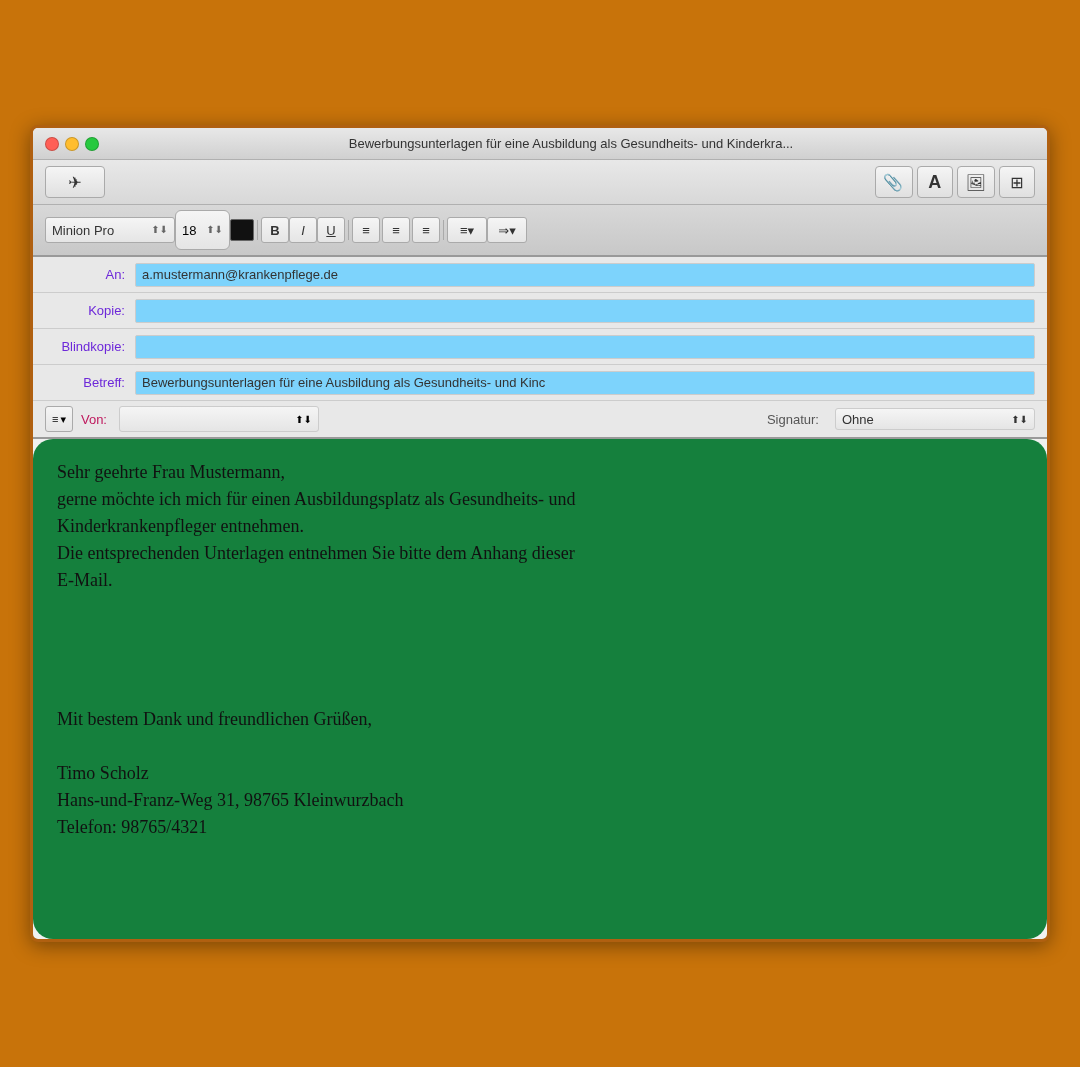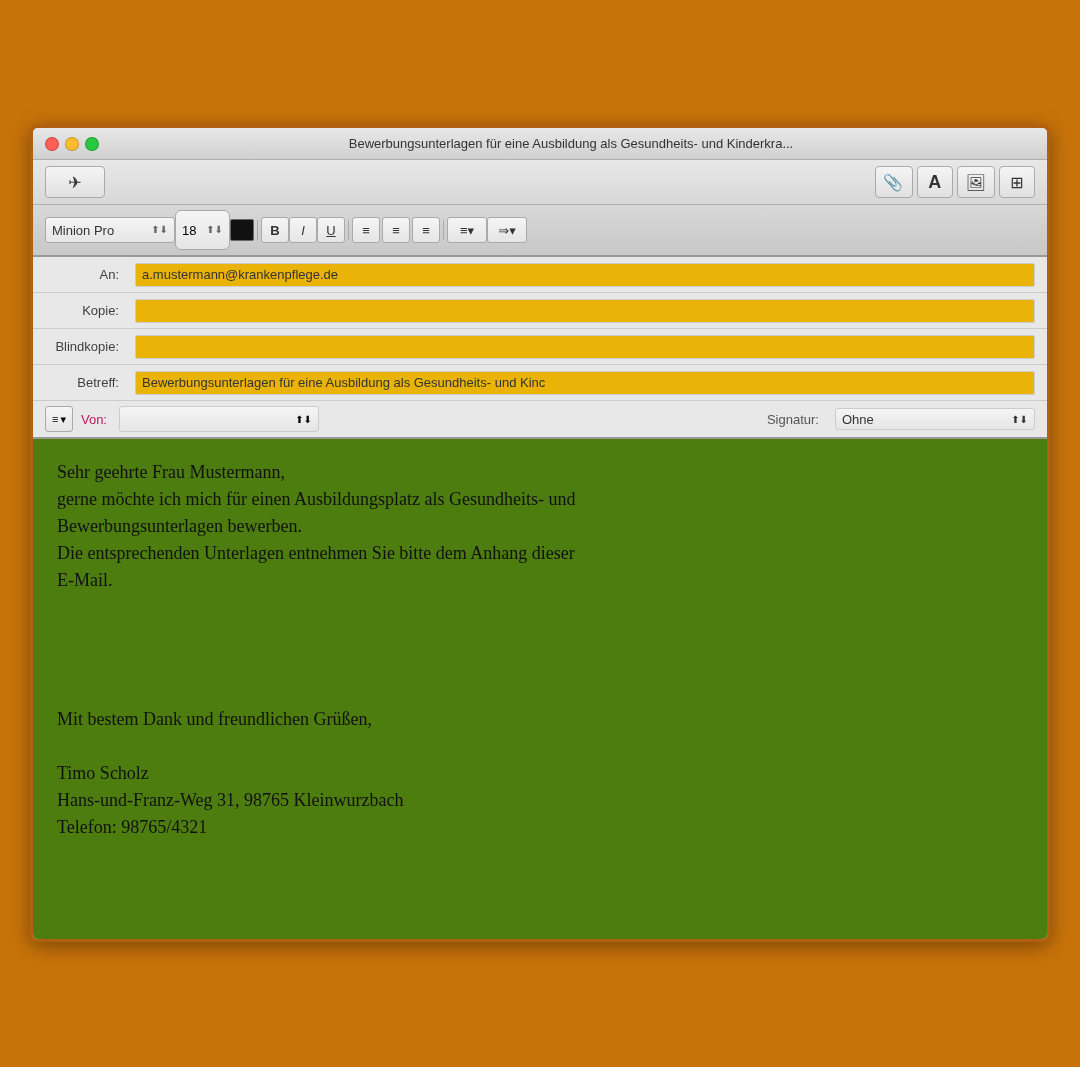--- a/index.html
+++ b/index.html
@@ -197,30 +197,30 @@
       display: flex;
       align-items: center;
       border-bottom: 1px solid #ccc;
       padding: 4px 12px;
       min-height: 36px;
     }
 
     .header-label {
       font-family: -apple-system, Helvetica, sans-serif;
       font-size: 13px;
-      color: #404040;
+      color: #6d28d9;
       text-align: right;
       width: 90px;
       flex-shrink: 0;
-      padding-right: 16px;
+      padding-right: 10px;
     }
 
     .header-input {
       flex: 1;
-      background: #eab308;
+      background: #7dd3fc;
       border: 1px solid #ccc;
       border-radius: 2px;
       padding: 3px 6px;
       font-size: 13px;
       font-family: -apple-system, Helvetica, sans-serif;
       color: #333;
       height: 24px;
     }
 
     .header-row-von {
@@ -288,27 +288,28 @@
       align-items: center;
       justify-content: space-between;
       cursor: pointer;
       font-size: 13px;
       font-family: -apple-system, Helvetica, sans-serif;
       color: #333;
     }
 
     
     .email-body {
-      background: #4d7c0f;
+      background: #15803d;
       padding: 20px 24px;
       min-height: 500px;
       font-family: 'Georgia', 'Times New Roman', serif;
       font-size: 18px;
       line-height: 1.5;
       color: #111;
+      border-radius: 20px;
     }
 
     .email-body p {
       margin-bottom: 0;
     }
 
     .email-body .paragraph-break {
       margin-bottom: 1.2em;
     }
 
@@ -412,21 +413,21 @@
       <div class="signatur-select">
         <span>Ohne</span>
         <span style="font-size:10px;">⬆⬇</span>
       </div>
     </div>
   </div>
 
   <div class="email-body">
     <p class="greeting">Sehr geehrte Frau Mustermann,</p>
     <p class="body-text">gerne möchte ich mich für einen Ausbildungsplatz als Gesundheits- und</p>
-    <p class="body-text">Bewerbungsunterlagen bewerben.</p>
+    <p class="body-text">Kinderkrankenpfleger entnehmen.</p>
     <p class="body-text">Die entsprechenden Unterlagen entnehmen Sie bitte dem Anhang dieser</p>
     <p class="body-text paragraph-break">E-Mail.</p>
     <br>
     <br>
     <p class="closing">Mit bestem Dank und freundlichen Grüßen,</p>
     <br>
     <div class="signature-block">
       <p class="sig-line">Timo Scholz</p>
       <p class="sig-line">Hans-und-Franz-Weg 31, 98765 Kleinwurzbach</p>
       <p class="sig-line">Telefon: 98765/4321</p>

